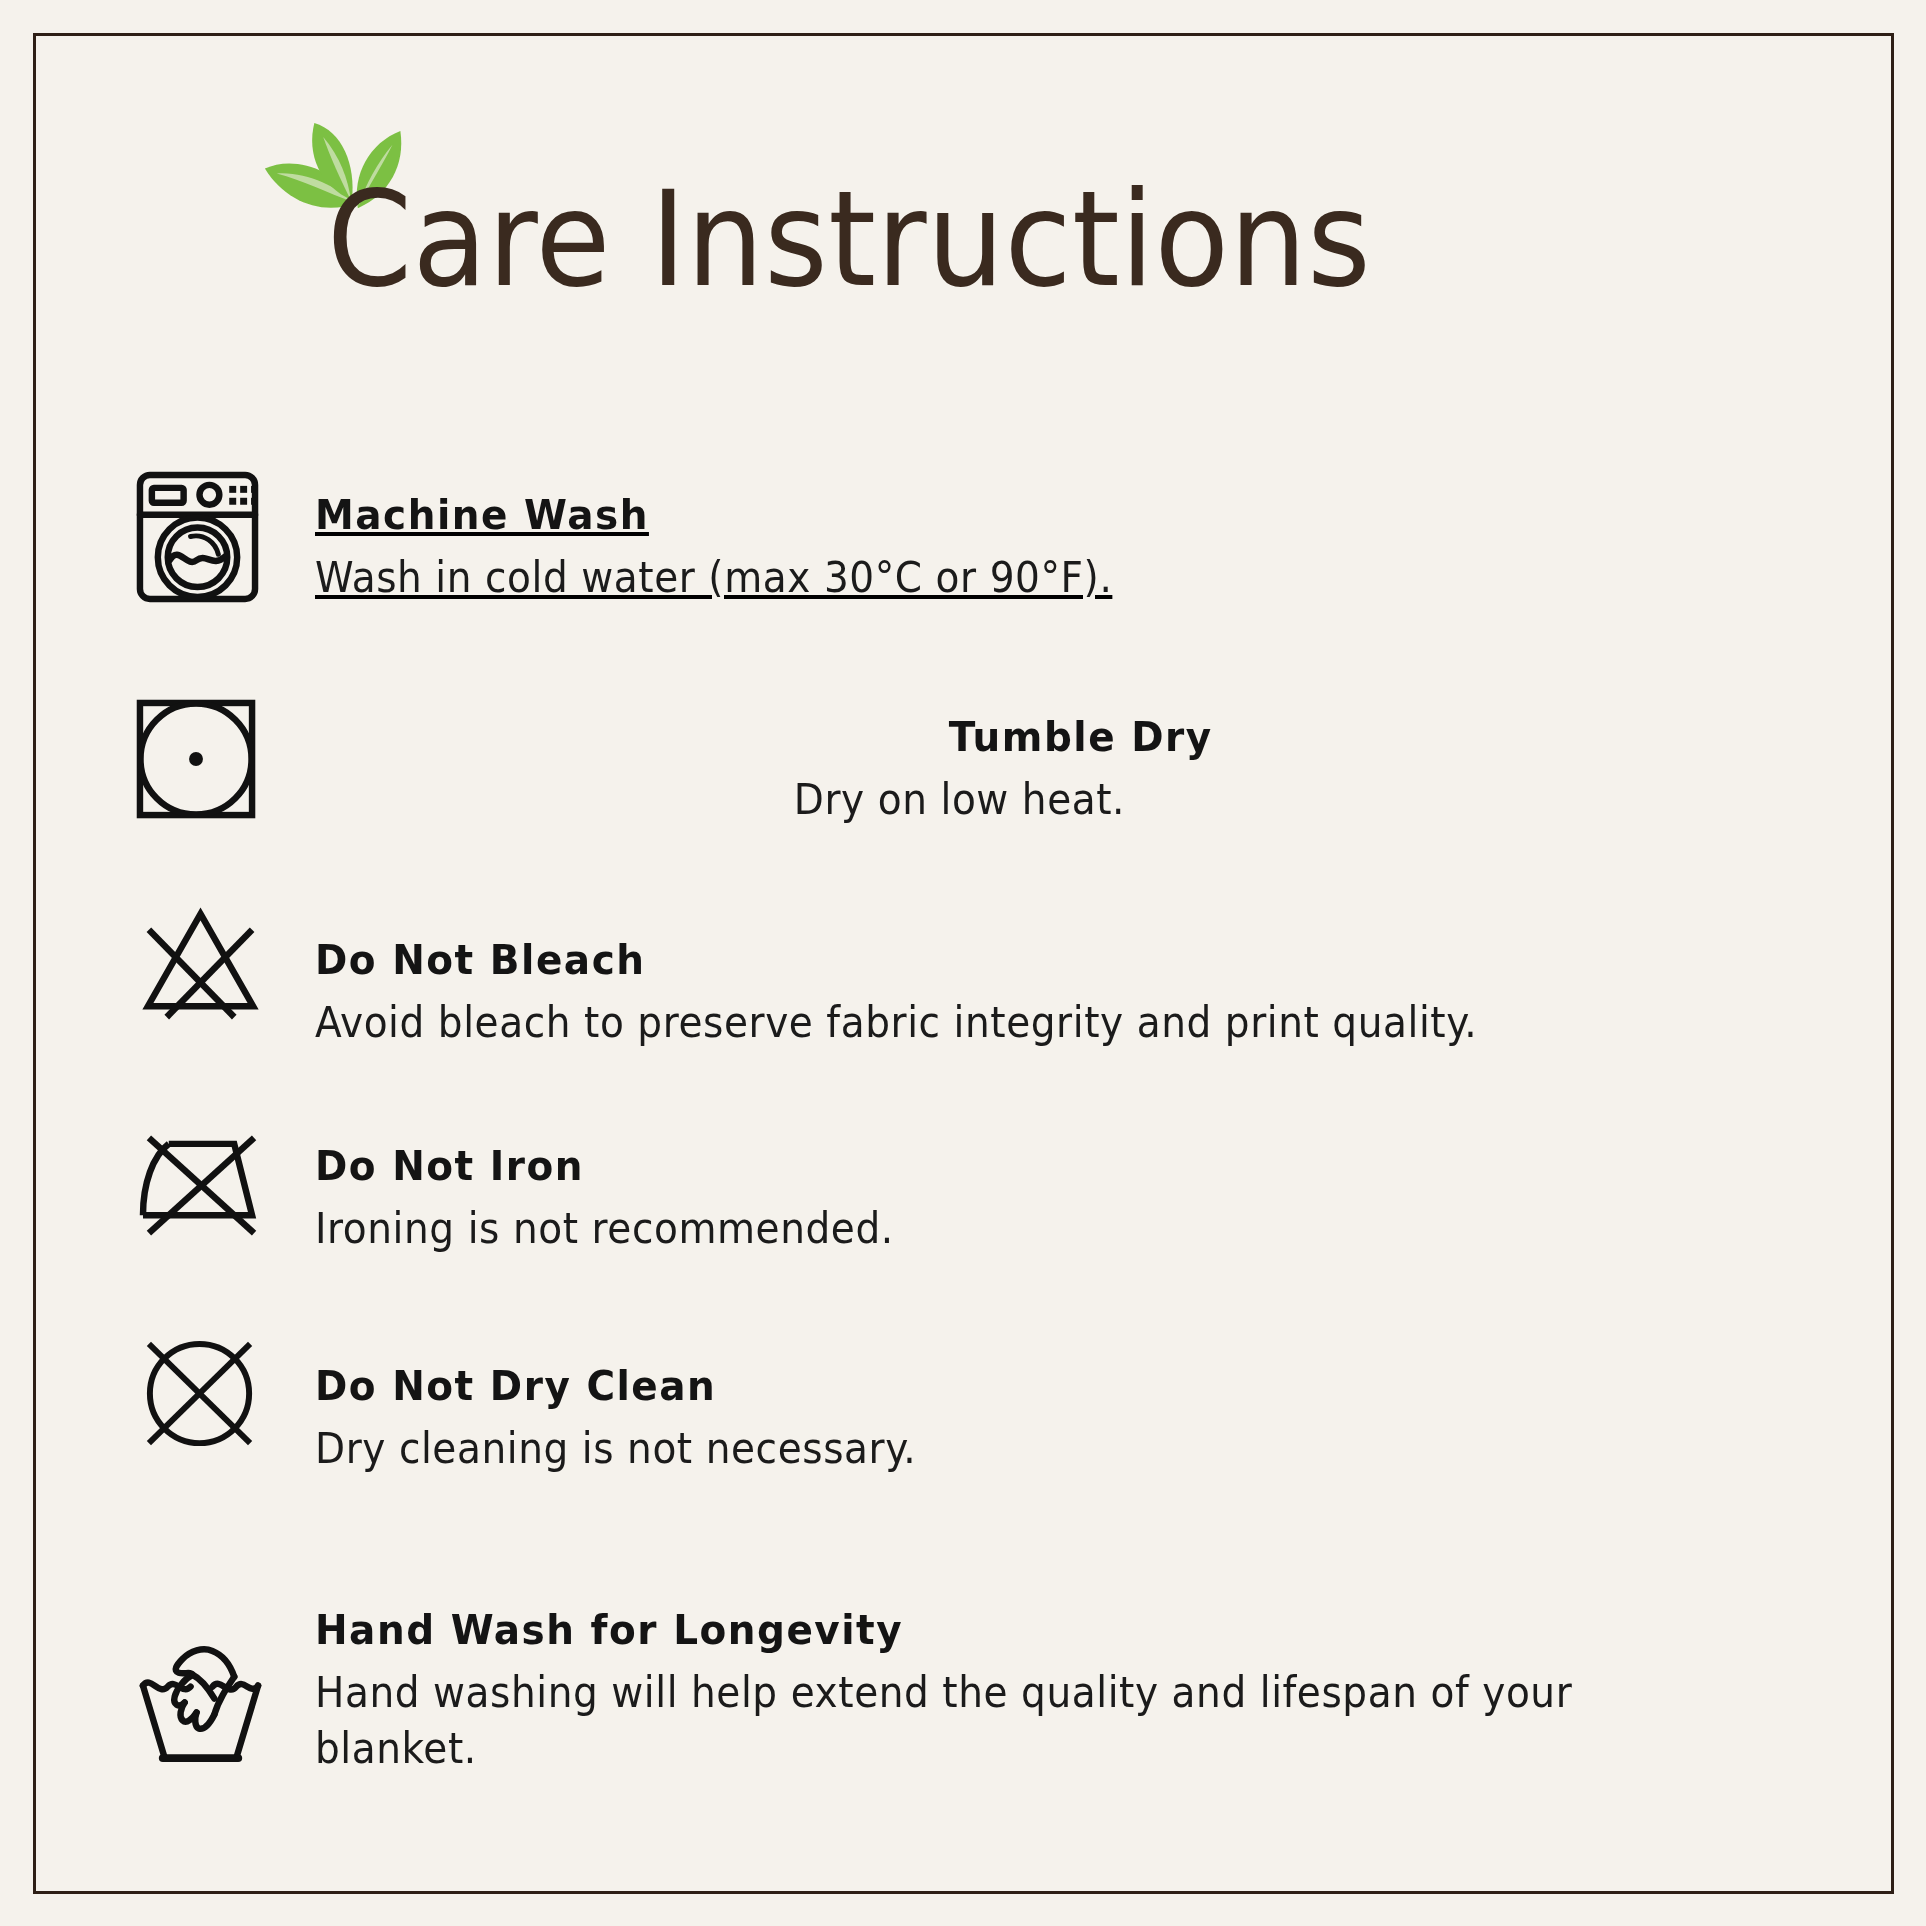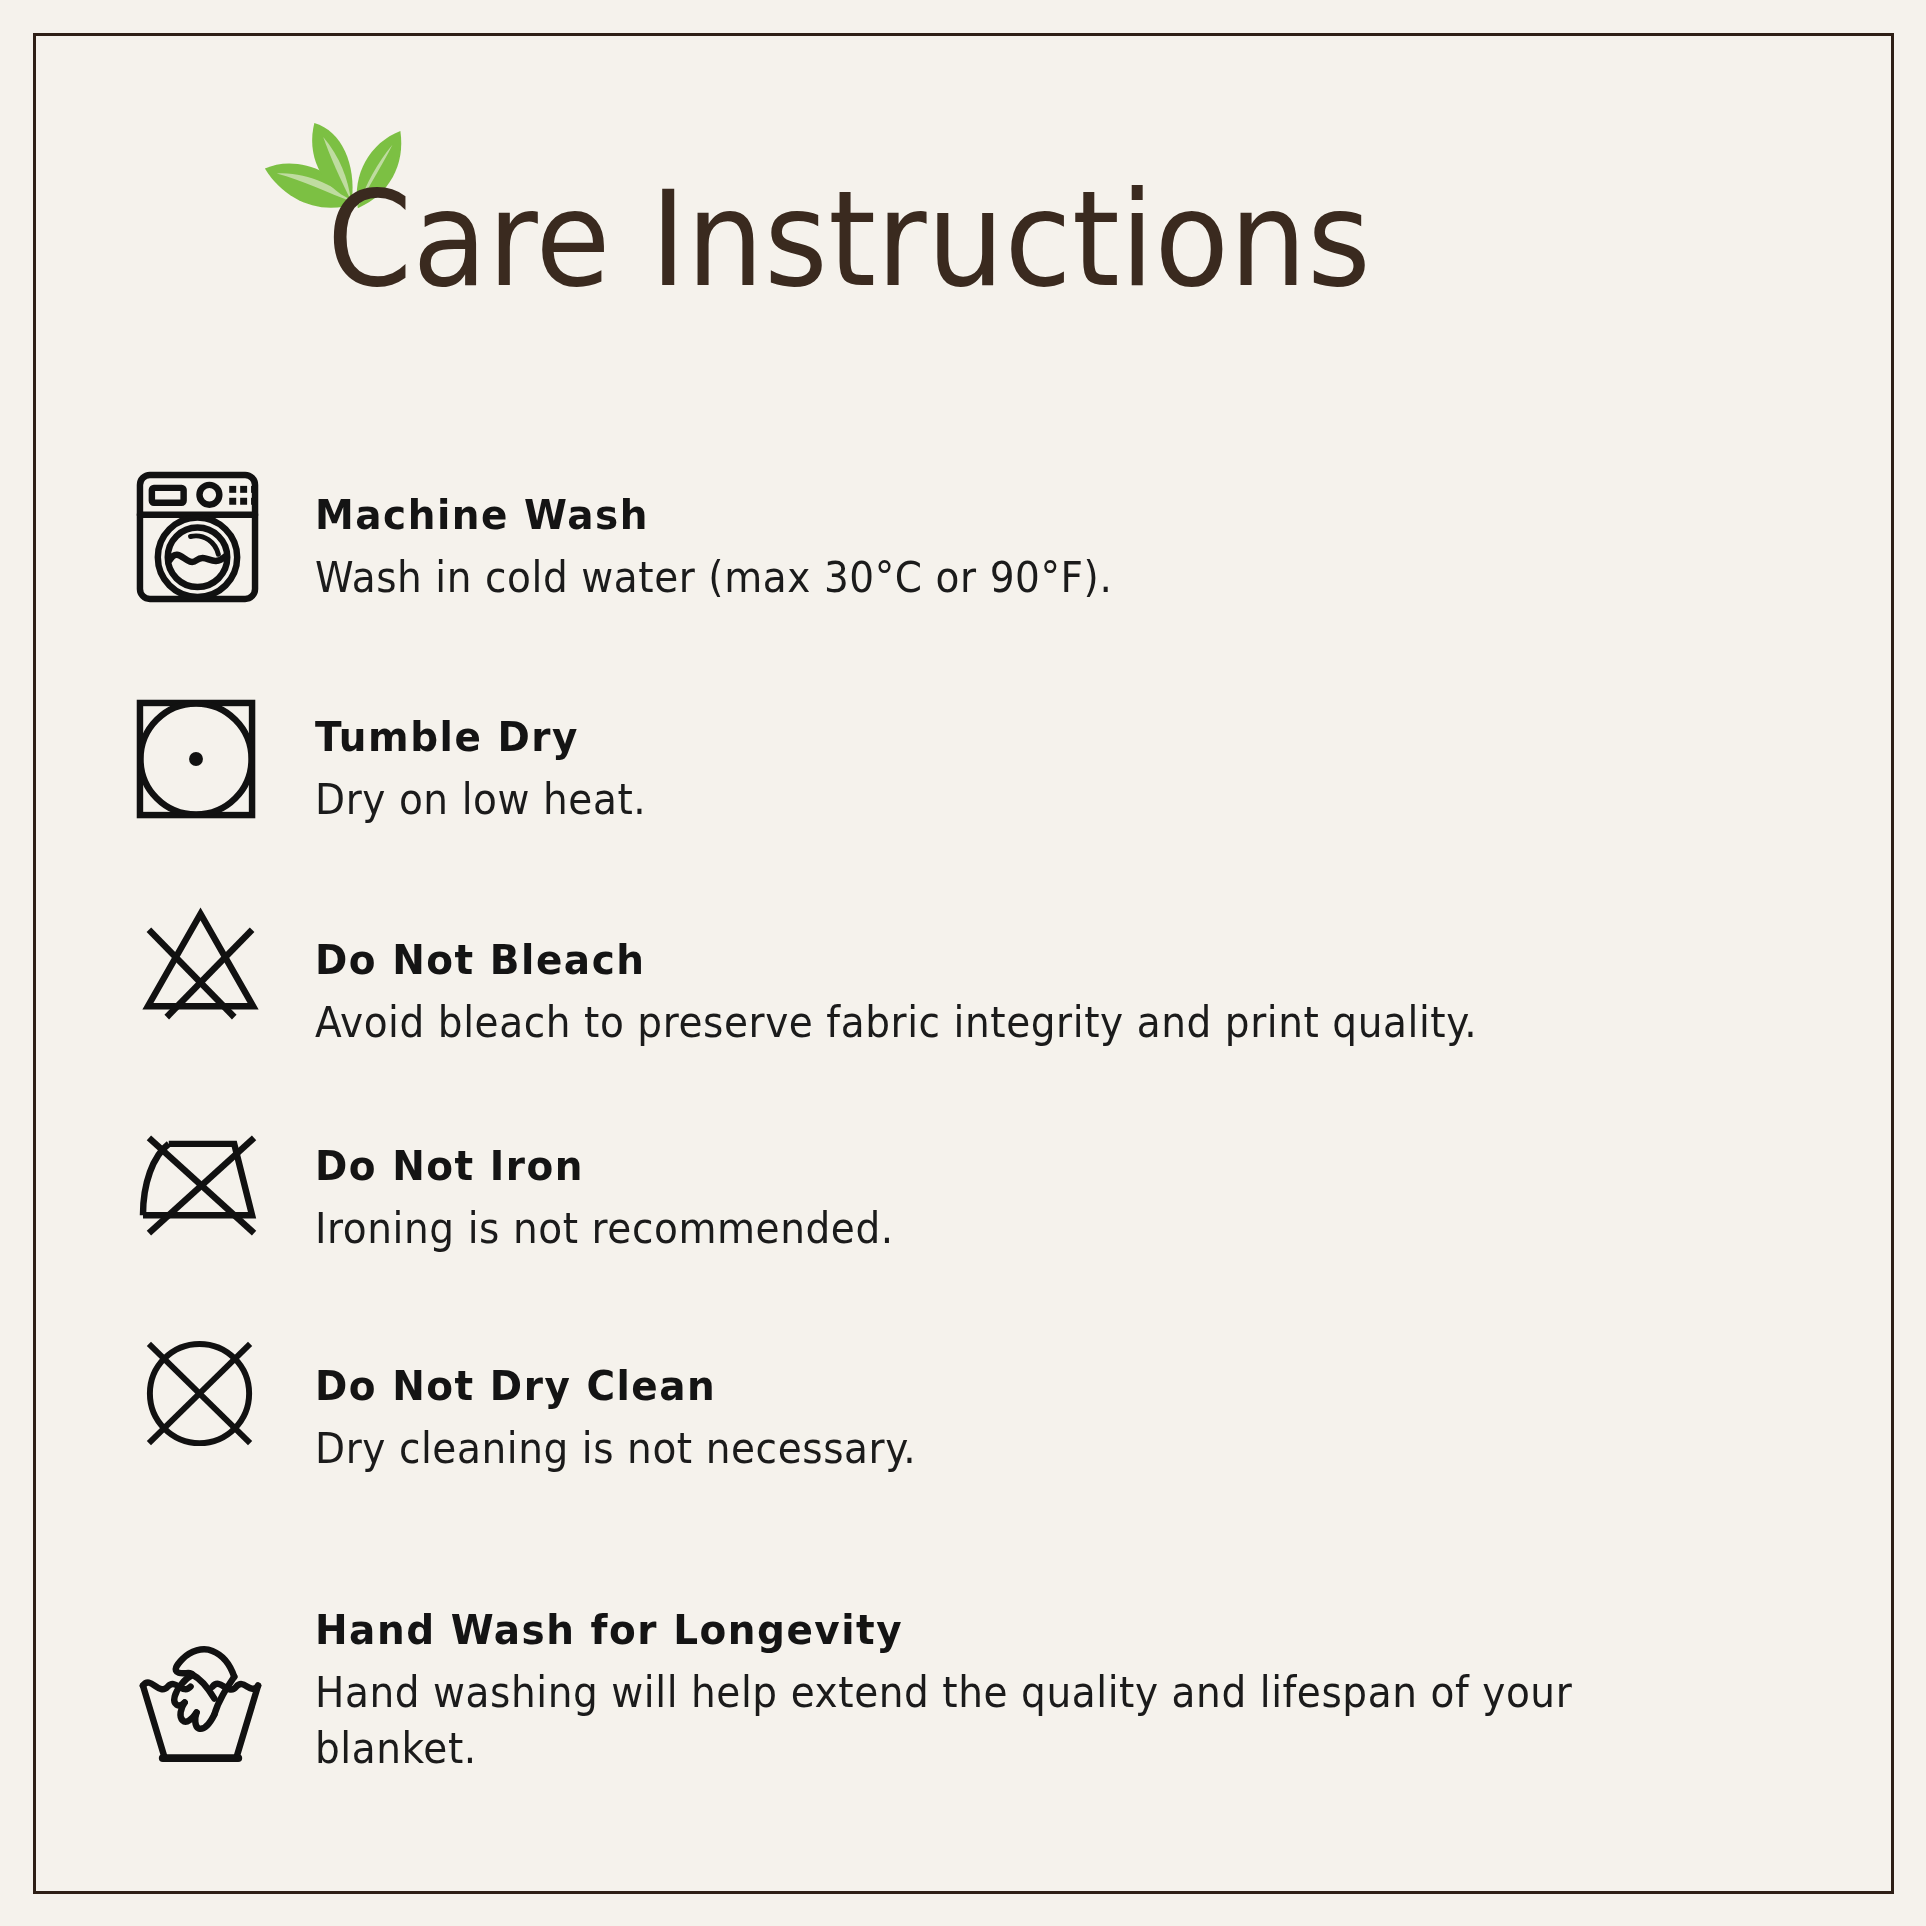--- a/index.html
+++ b/index.html
@@ -116,22 +116,22 @@
   }
 
   
   .row-0 { height: 228px; }
   .row-1 { height: 213px; }
   .row-2 { height: 216px; }
   .row-3 { height: 210px; justify-content: space-between; }
   .row-4 { height: 216px; justify-content: flex-end; }
   .row-5 { height: 228px; align-items: flex-end; }
 
-  .row-0 .text-cell { padding-top: 28px; }
-  .row-1 .text-cell { padding-top: 22px; }
+  .row-0 .text-cell { padding-top: 28px; text-decoration: underline; }
+  .row-1 .text-cell { padding-top: 22px; text-align: center; }
   .row-2 .text-cell { padding-top: 32px; }
   .row-3 .text-cell { padding-top: 22px; }
   .row-4 .text-cell { padding-top: 32px; }
   .row-5 .text-cell { padding-top: 42px; }
 
   .row-1 .icon-cell { margin-top: 4px; }
   .row-2 .icon-cell { margin-top: 0px; }
   .row-3 .icon-cell { margin-top: 4px; }
   .row-4 .icon-cell { margin-top: 0px; }
   .row-5 .icon-cell { margin-top: 4px; }

